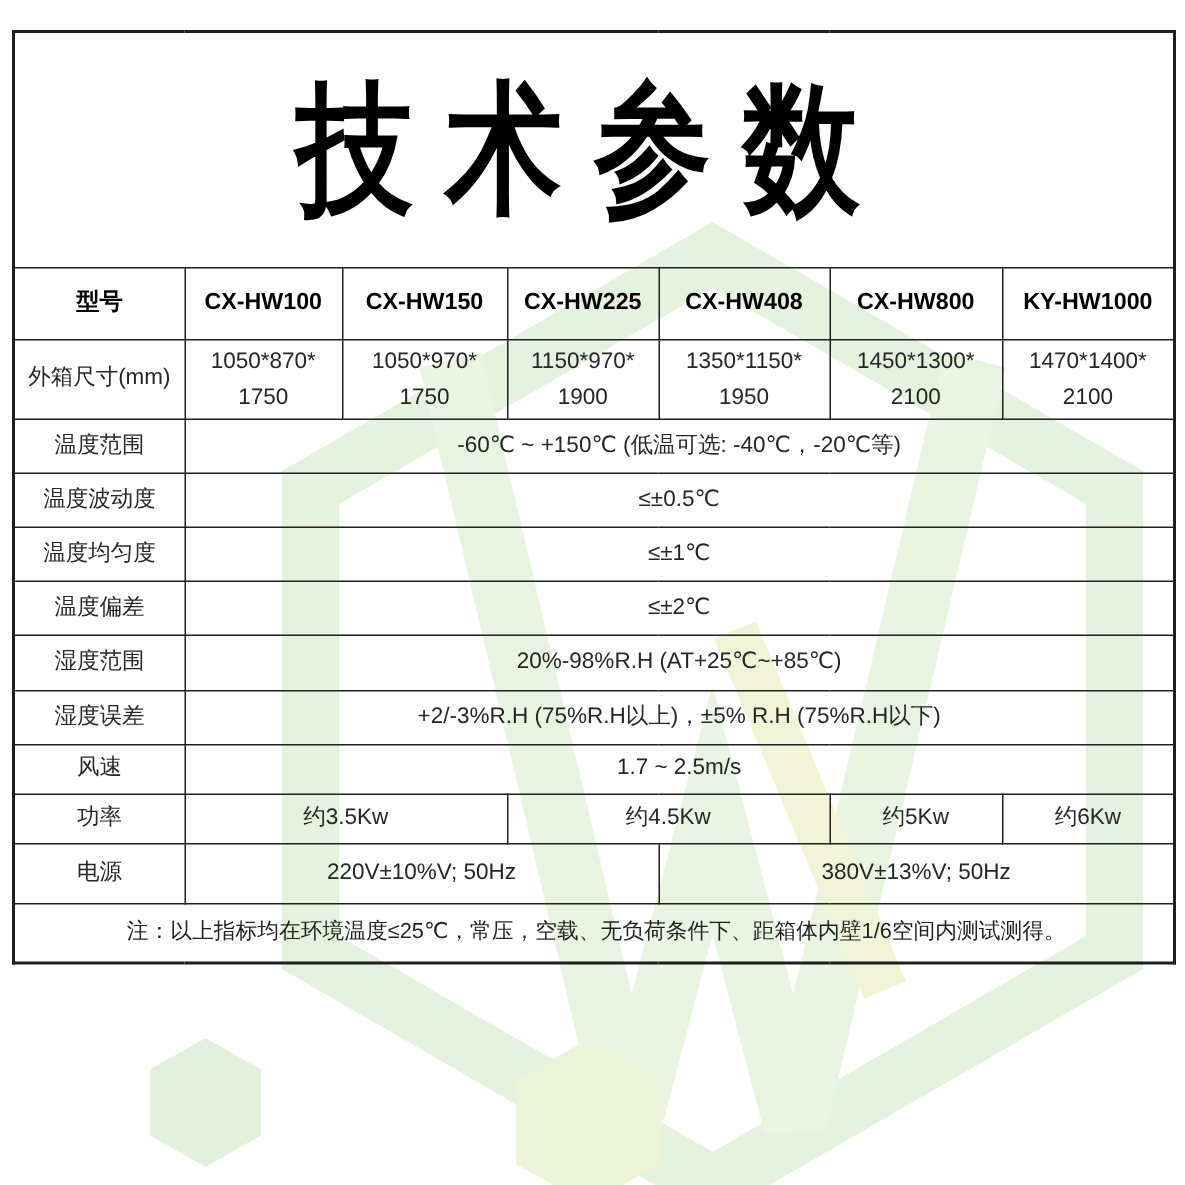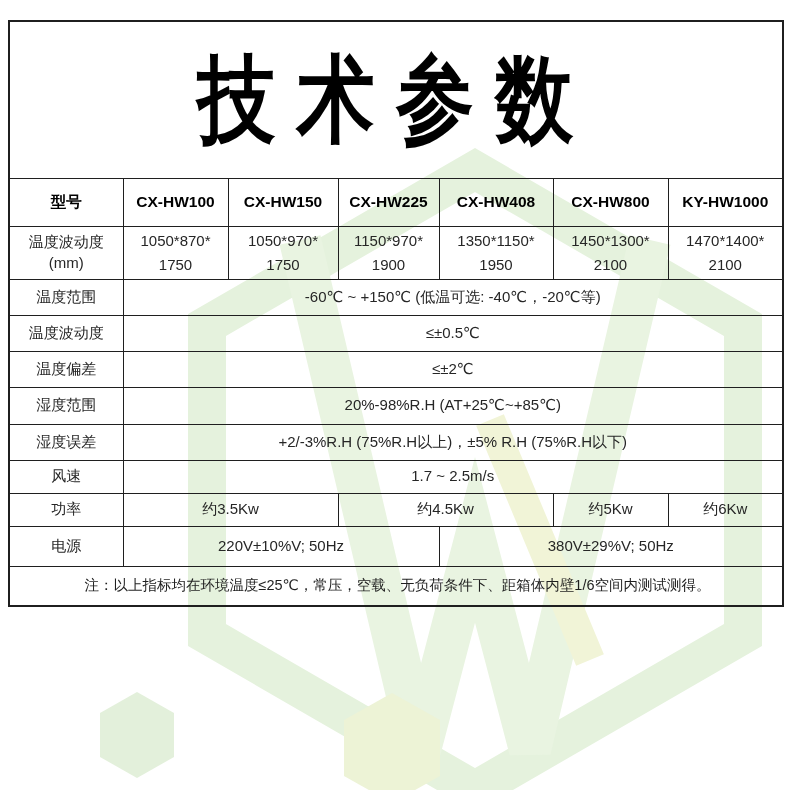--- a/index.html
+++ b/index.html
@@ -76,21 +76,21 @@
     <td>CX-HW150</td>
     <td>CX-HW225</td>
     <td>CX-HW408</td>
     <td>CX-HW800</td>
     <td>KY-HW1000</td>
   </tr>
 
 
 
   <tr class="r-outer">
-    <td class="row-label">温度波动度(mm)</td>
+    <td class="row-label">外箱尺寸(mm)</td>
     <td>
       <span class="line">1050*870*</span>
       <span class="line">1750</span>
     </td>
     <td>
       <span class="line">1050*970*</span>
       <span class="line">1750</span>
     </td>
     <td>
       <span class="line">1150*970*</span>
@@ -112,20 +112,24 @@
 
   <tr class="r-spec36">
     <td class="row-label">温度范围</td>
     <td colspan="6">-60℃ ~ +150℃ (低温可选: -40℃，-20℃等)</td>
   </tr>
   <tr class="r-spec36">
     <td class="row-label">温度波动度</td>
     <td colspan="6">≤±0.5℃</td>
   </tr>
   <tr class="r-spec36">
+    <td class="row-label">温度均匀度</td>
+    <td colspan="6">≤±1℃</td>
+  </tr>
+  <tr class="r-spec36">
     <td class="row-label">温度偏差</td>
     <td colspan="6">≤±2℃</td>
   </tr>
   <tr class="r-spec37">
     <td class="row-label">湿度范围</td>
     <td colspan="6">20%-98%R.H (AT+25℃~+85℃)</td>
   </tr>
   <tr class="r-spec36">
     <td class="row-label">湿度误差</td>
     <td colspan="6">+2/-3%R.H (75%R.H以上)，±5% R.H (75%R.H以下)</td>
@@ -139,20 +143,20 @@
     <td class="row-label">功率</td>
     <td colspan="2">约3.5Kw</td>
     <td colspan="2">约4.5Kw</td>
     <td>约5Kw</td>
     <td>约6Kw</td>
   </tr>
 
   <tr class="r-psu">
     <td class="row-label">电源</td>
     <td colspan="3">220V±10%V; 50Hz</td>
-    <td colspan="3">380V±29%V; 50Hz</td>
+    <td colspan="3">380V±13%V; 50Hz</td>
   </tr>
 
   <tr class="r-note">
     <td colspan="7" class="note-cell">注：以上指标均在环境温度≤25℃，常压，空载、无负荷条件下、距箱体内壁1/6空间内测试测得。</td>
   </tr>
 </tbody>
   </table>
 
 </body></html>

